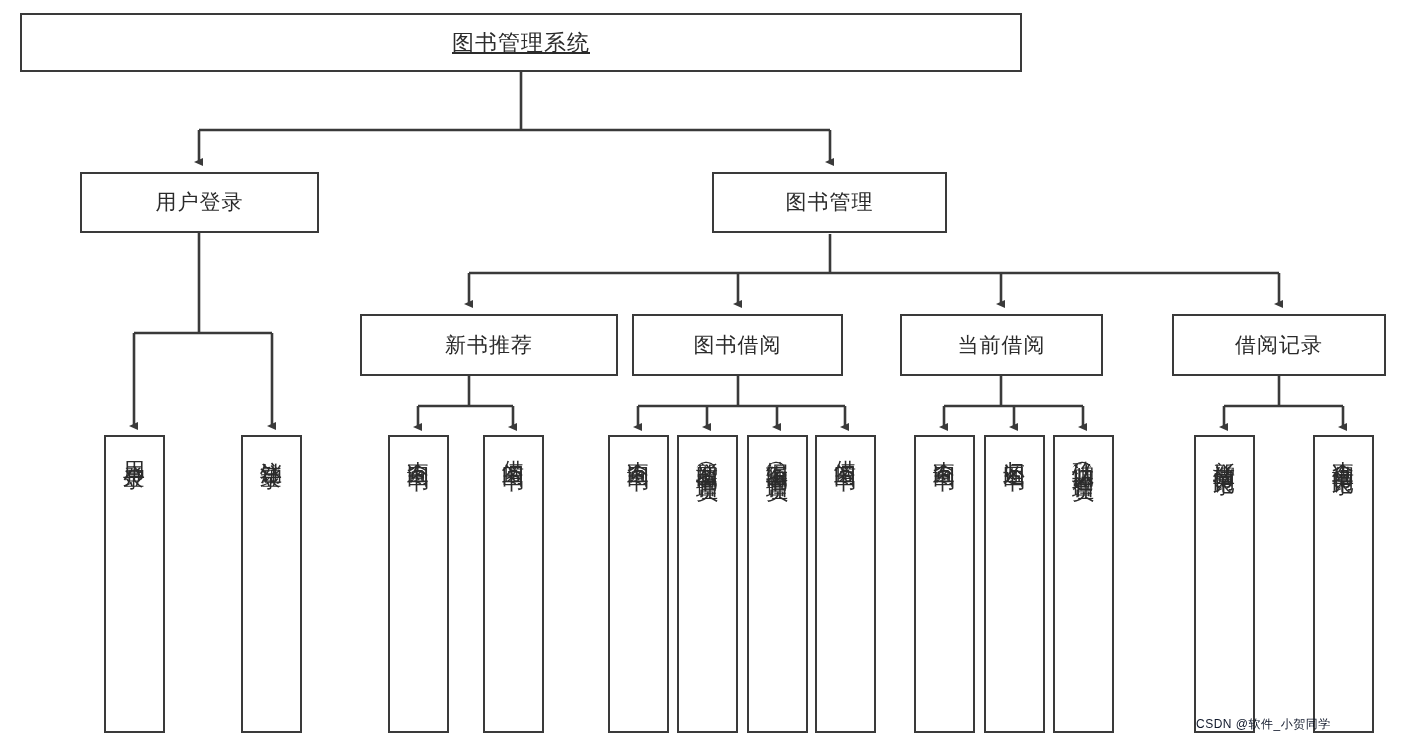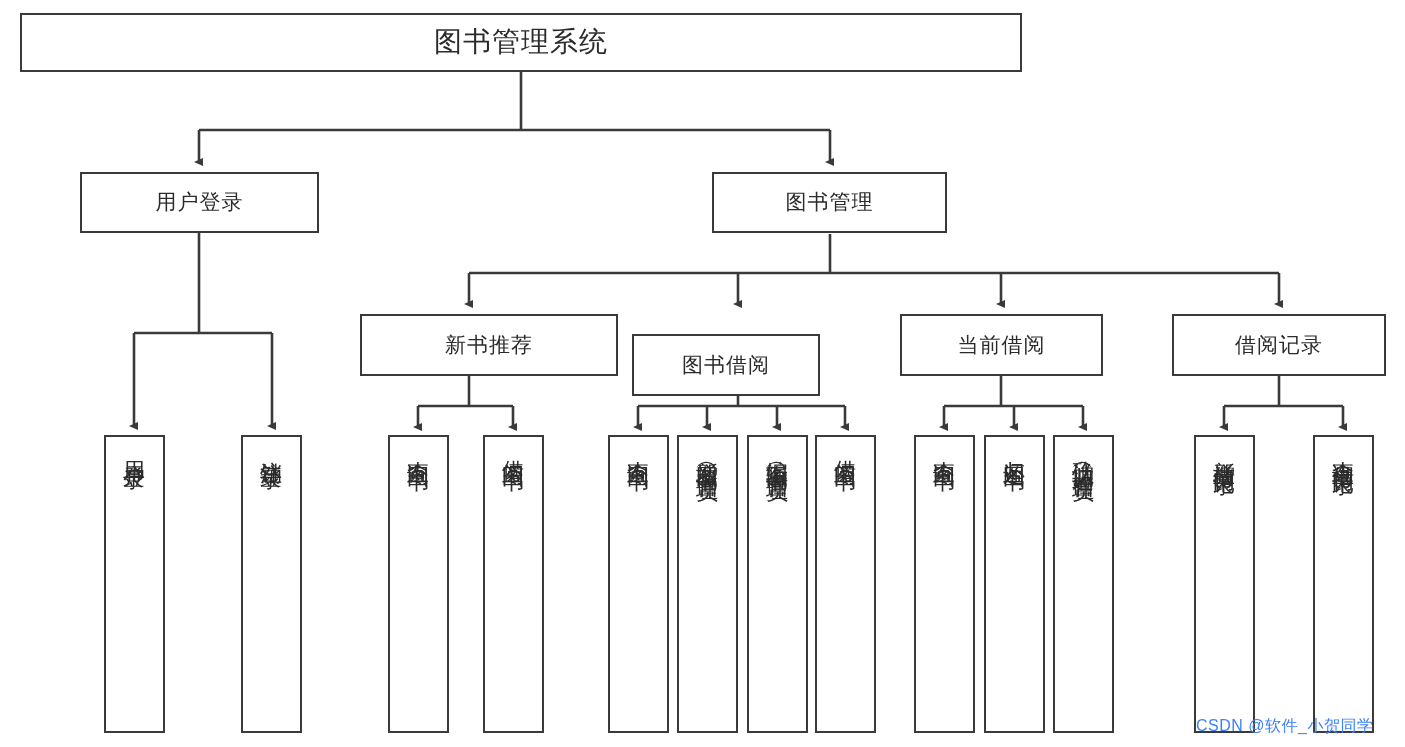--- a/index.html
+++ b/index.html
@@ -38,40 +38,40 @@
     color: #1a1a1a;
     z-index: 3;
   }
   .node .label {
     font-size: 21px;
     line-height: 1.15;
     letter-spacing: 1px;
     white-space: nowrap;
     color: #2b2b2b;
   }
-  .node.root .label { font-size: 28px; }
+  .node.root .label { font-size: 22px; text-decoration: underline; }
   .node.leaf {
     align-items: flex-start;
     justify-content: center;
     padding-top: 6px;
   }
   .node.leaf .label {
     writing-mode: vertical-rl;
     text-orientation: upright;
     font-size: 22px;
     line-height: 1.05;
     letter-spacing: 3px;
     white-space: normal;
     height: auto;
     max-height: 100%;
   }
   .watermark {
     position: absolute;
-    font-size: 16px;
-    color: #3b82f6;
+    font-size: 12px;
+    color: #0f172a;
     letter-spacing: 0.5px;
     white-space: nowrap;
     z-index: 5;
   }
 </style>
 </head>
 <body>
 
 <div id="diagram-root">
 
@@ -132,21 +132,21 @@
   <div class="node" style="left:80px; top:172px; width:239px; height:61px;">
     <span class="label">用户登录</span>
   </div>
   <div class="node" style="left:712px; top:172px; width:235px; height:61px;align-items:center;">
     <span class="label">图书管理</span>
   </div>
 
   <div class="node" style="left:360px; top:314px; width:258px; height:62px;text-align:center;">
     <span class="label">新书推荐</span>
   </div>
-  <div class="node" style="left:632px; top:314px; width:188px; height:62px;margin-top:20px;">
+  <div class="node" style="left:632px; top:314px; width:211px; height:62px;">
     <span class="label">图书借阅</span>
   </div>
   <div class="node" style="left:1172px; top:314px; width:214px; height:62px;">
     <span class="label">借阅记录</span>
   </div>
   <div class="node" style="left:900px; top:314px; width:203px; height:62px;">
     <span class="label">当前借阅</span>
   </div>
 
   <div class="node leaf" style="left:104px; top:435px; width:61px; height:298px;">

